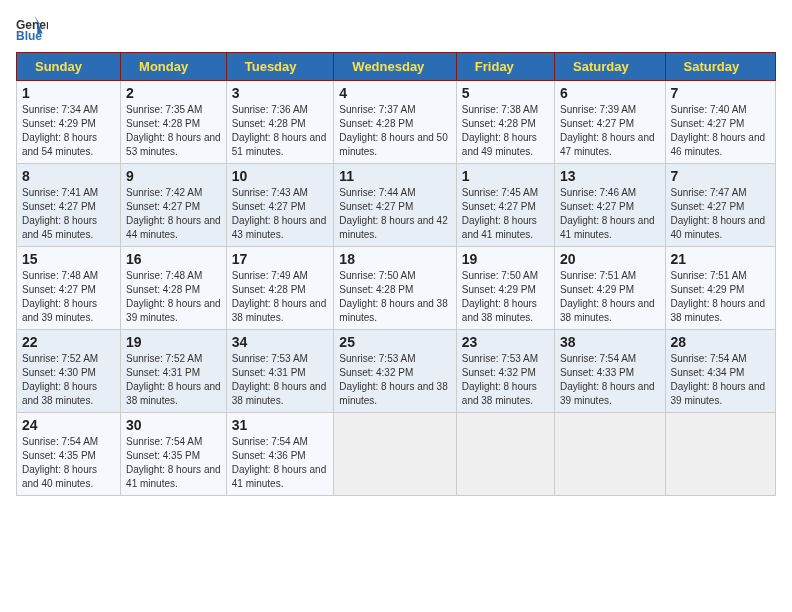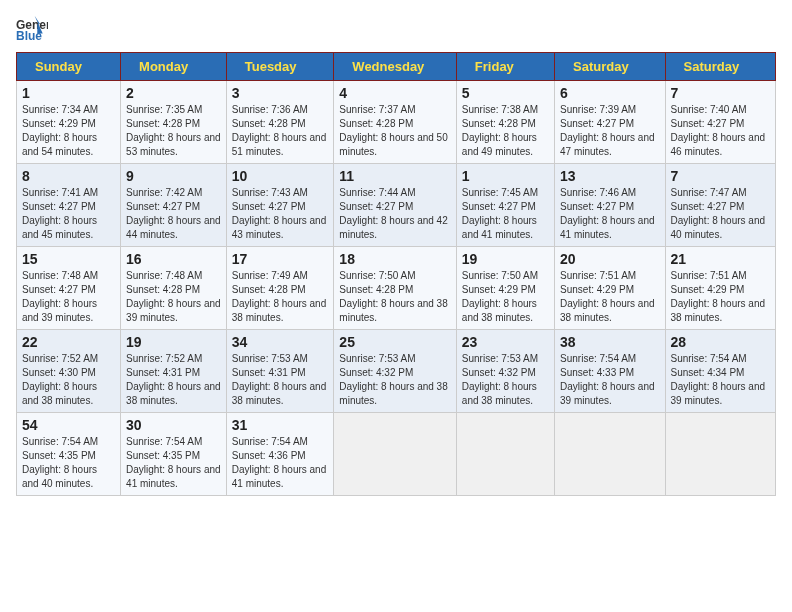--- a/index.html
+++ b/index.html
@@ -225,21 +225,21 @@
           <span class="day-num">38</span>
           <div class="day-detail">Sunrise: 7:54 AM<br>Sunset: 4:33 PM<br>Daylight: 8 hours and 39 minutes.</div>
         </td>
         <td>
           <span class="day-num">28</span>
           <div class="day-detail">Sunrise: 7:54 AM<br>Sunset: 4:34 PM<br>Daylight: 8 hours and 39 minutes.</div>
         </td>
       </tr>
       <tr>
         <td>
-          <span class="day-num">54</span>
+          <span class="day-num">24</span>
           <div class="day-detail">Sunrise: 7:54 AM<br>Sunset: 4:35 PM<br>Daylight: 8 hours and 40 minutes.</div>
         </td>
         <td>
           <span class="day-num">30</span>
           <div class="day-detail">Sunrise: 7:54 AM<br>Sunset: 4:35 PM<br>Daylight: 8 hours and 41 minutes.</div>
         </td>
         <td>
           <span class="day-num">31</span>
           <div class="day-detail">Sunrise: 7:54 AM<br>Sunset: 4:36 PM<br>Daylight: 8 hours and 41 minutes.</div>
         </td>

